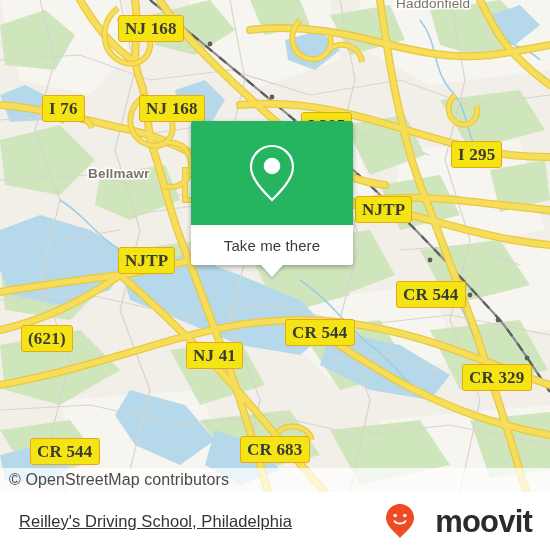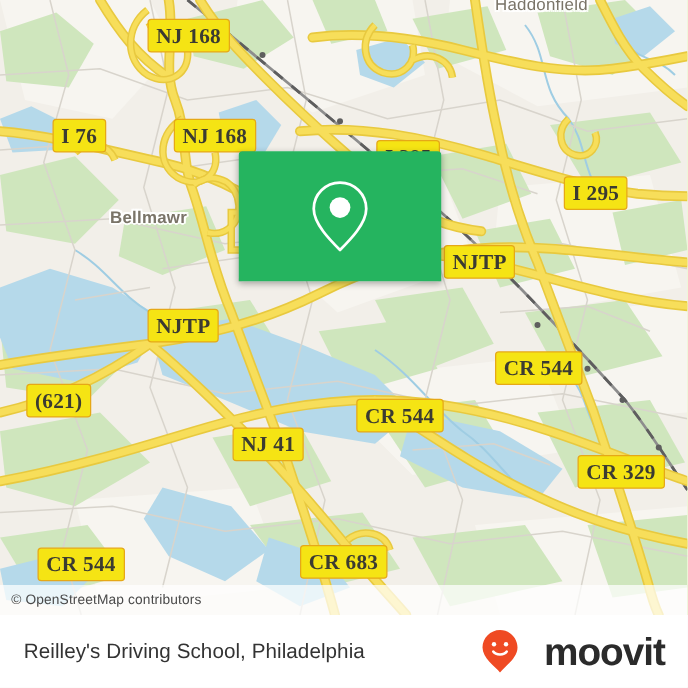--- a/index.html
+++ b/index.html
@@ -116,21 +116,21 @@
     bottom: 0;
     width: 550px;
     height: 24px;
     background: rgba(255,255,255,0.72);
     display: flex;
     align-items: center;
     z-index: 30;
   }
   .attribution-text {
     color: #4a4a4a;
-    font-size: 11px;
+    font-size: 16px;
     padding-left: 9px;
     letter-spacing: 0.1px;
   }
 
   
   .footer {
     position: absolute;
     left: 0;
     top: 492px;
     width: 550px;
@@ -141,20 +141,21 @@
     justify-content: space-between;
     padding: 0 18px 0 19px;
     overflow: hidden;
   }
   .footer-title {
     color: #333333;
     font-size: 16.5px;
     font-weight: 400;
     letter-spacing: 0.05px;
     white-space: nowrap;
+    text-decoration: underline;
   }
   .brand {
     display: flex;
     align-items: center;
     gap: 20px;
   }
   .brand-word {
     color: #2b2b2b;
     font-size: 31px;
     font-weight: 700;
@@ -357,34 +358,38 @@
     <div class="shield" style="left:355px; top:196px;">NJTP</div>
 
     <div class="shield" style="left:118px; top:247px;">NJTP</div>
 
     <div class="shield" style="left:396px; top:281px;">CR 544</div>
 
     <div class="shield" style="left:285px; top:319px;">CR 544</div>
 
     <div class="shield" style="left:462px; top:364px;">CR 329</div>
 
-    <div class="shield" style="left:21px; top:307px;">(621)</div>
+    <div class="shield" style="left:21px; top:325px;">(621)</div>
 
     <div class="shield" style="left:186px; top:342px;">NJ 41</div>
 
     <div class="shield" style="left:240px; top:436px;">CR 683</div>
 
     <div class="shield" style="left:30px; top:438px;">CR 544</div>
 
     <div class="popup">
       <div class="popup-head">
         <svg width="54" height="60" viewBox="0 0 54 60">
           <path d="M27 3 C15.4 3 6 12.4 6 24 C6 36 19 49 27 57 C35 49 48 36 48 24 C48 12.4 38.6 3 27 3 Z" fill="none" stroke="#ffffff" stroke-width="2.2" stroke-linejoin="round"></path>
           <circle cx="27" cy="23" r="8.3" fill="#ffffff"></circle>
         </svg>
+      </div>
+      <div class="popup-body">
+        <span class="popup-body-label">Take me there</span>
+        <span class="popup-tail"></span>
       </div>
     </div>
 
     <div class="attribution">
       <span class="attribution-text">© OpenStreetMap contributors</span>
     </div>
 
   </div>
 
   <div class="footer">

